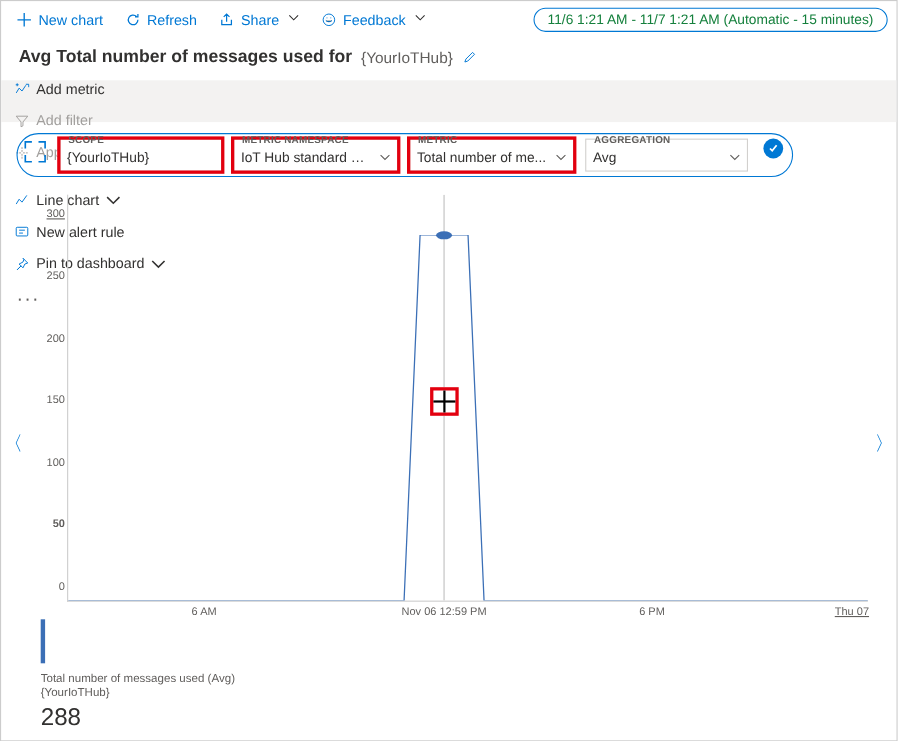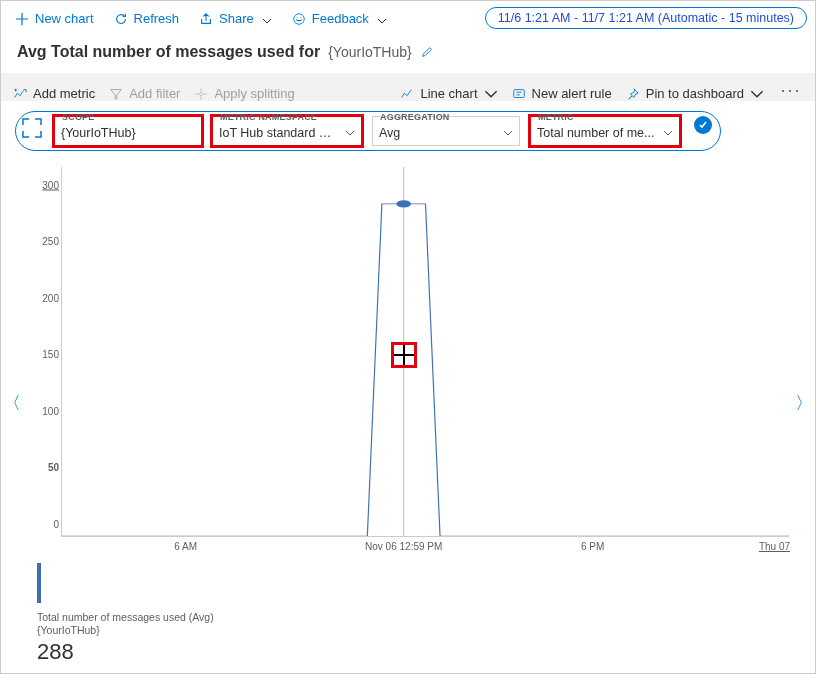--- a/index.html
+++ b/index.html
@@ -1,32 +1,32 @@
 <!DOCTYPE html>
 <html><head>
 <meta charset="utf-8">
 <style>
 * { box-sizing: border-box; margin: 0; padding: 0; font-family: "Segoe UI", Arial, sans-serif; }
 body { width: 816px; height: 674px; background: #fff; border: 1px solid #ccc; color: #323130; font-size: 13px; position: relative; overflow: hidden; }
 
 
 .cmdbar { display: flex; align-items: center; height: 34px; padding: 0 8px; gap: 8px; }
-.cmd-item { display: inline-flex; align-items: flex-end; gap: 6px; padding: 4px 6px; color: #0078d4; cursor: pointer; font-size: 13px; }
+.cmd-item { display: inline-flex; align-items: flex-start; gap: 6px; padding: 4px 6px; color: #0078d4; cursor: pointer; font-size: 13px; }
 .cmd-item svg { width: 14px; height: 14px; }
 .cmd-item .chev { width: 10px; height: 10px; margin-left: 2px; color:#323130; }
-.time-pill { margin-left: auto; border: 1px solid #0078d4; border-radius: 14px; padding: 3px 12px; color:#1d4ed8; font-size:12.5px; }
+.time-pill { margin-left: auto; border: 1px solid #0078d4; border-radius: 14px; padding: 3px 12px; color:#15803d; font-size:12.5px; }
 
 
 .titlebar { padding: 8px 16px 12px; display:flex; align-items:center; gap:8px; }
 .titlebar .t1 { font-size:16px; font-weight:600; }
 .titlebar .t2 { color:#605e5c; font-size:14px; }
 .titlebar svg { width:14px; height:14px; color:#0078d4; }
 
 
-.toolbar { background:#f3f2f1; display:flex; align-items:flex-end; height:28px; padding:0 12px; gap:14px; }
+.toolbar { background:#f3f2f1; display:flex; align-items:flex-start; height:38px; padding:0 12px; gap:14px;flex-direction:column; }
 .tbtn { display:inline-flex; align-items:center; gap:6px; font-size:13px; color:#323130; }
 .tbtn.disabled { color:#a19f9d; }
 .tbtn svg { width:14px; height:14px; }
 .t-spacer { flex:1; }
 .dots { font-size:18px; color:#605e5c; letter-spacing:1px; padding:0 2px;}
 
 
 .pillrow-wrap { display:flex; align-items:center; padding:10px 14px 4px; gap:8px; }
 .pillrow { display:flex; align-items:flex-start; border:1px solid #0078d4; border-radius:22px; padding:4px 8px 4px 4px; gap:10px; }
 .pill-icon { width:24px; height:24px; display:flex; align-items:center; justify-content:center; color:#0078d4; }
@@ -178,32 +178,32 @@
     <div class="selgrp">
       <span class="sel-label">METRIC NAMESPACE</span>
       <div class="sel-box hl" style="min-width:150px">
         <span class="val">IoT Hub standard m...</span>
         <svg viewBox="0 0 10 10">
             <path d="M1 3l4 4 4-4" fill="none" stroke="currentColor"></path>
           </svg>
       </div>
     </div>
     <div class="selgrp">
+      <span class="sel-label">METRIC</span>
+      <div class="sel-box hl" style="min-width:150px">
+        <span class="val">Total number of me...</span>
+        <svg viewBox="0 0 10 10">
+            <path d="M1 3l4 4 4-4" fill="none" stroke="currentColor"></path>
+          </svg>
+      </div>
+    </div>
+    <div class="selgrp">
       <span class="sel-label">AGGREGATION</span>
       <div class="sel-box" style="min-width:148px">
         <span class="val">Avg</span>
-        <svg viewBox="0 0 10 10">
-            <path d="M1 3l4 4 4-4" fill="none" stroke="currentColor"></path>
-          </svg>
-      </div>
-    </div>
-    <div class="selgrp">
-      <span class="sel-label">METRIC</span>
-      <div class="sel-box hl" style="min-width:150px">
-        <span class="val">Total number of me...</span>
         <svg viewBox="0 0 10 10">
             <path d="M1 3l4 4 4-4" fill="none" stroke="currentColor"></path>
           </svg>
       </div>
     </div>
     <span class="check-dot">
       <svg viewBox="0 0 10 10">
           <path d="M2 5l2 2 4-5" fill="none" stroke="currentColor" stroke-width="1.6"></path>
         </svg>
     </span>

